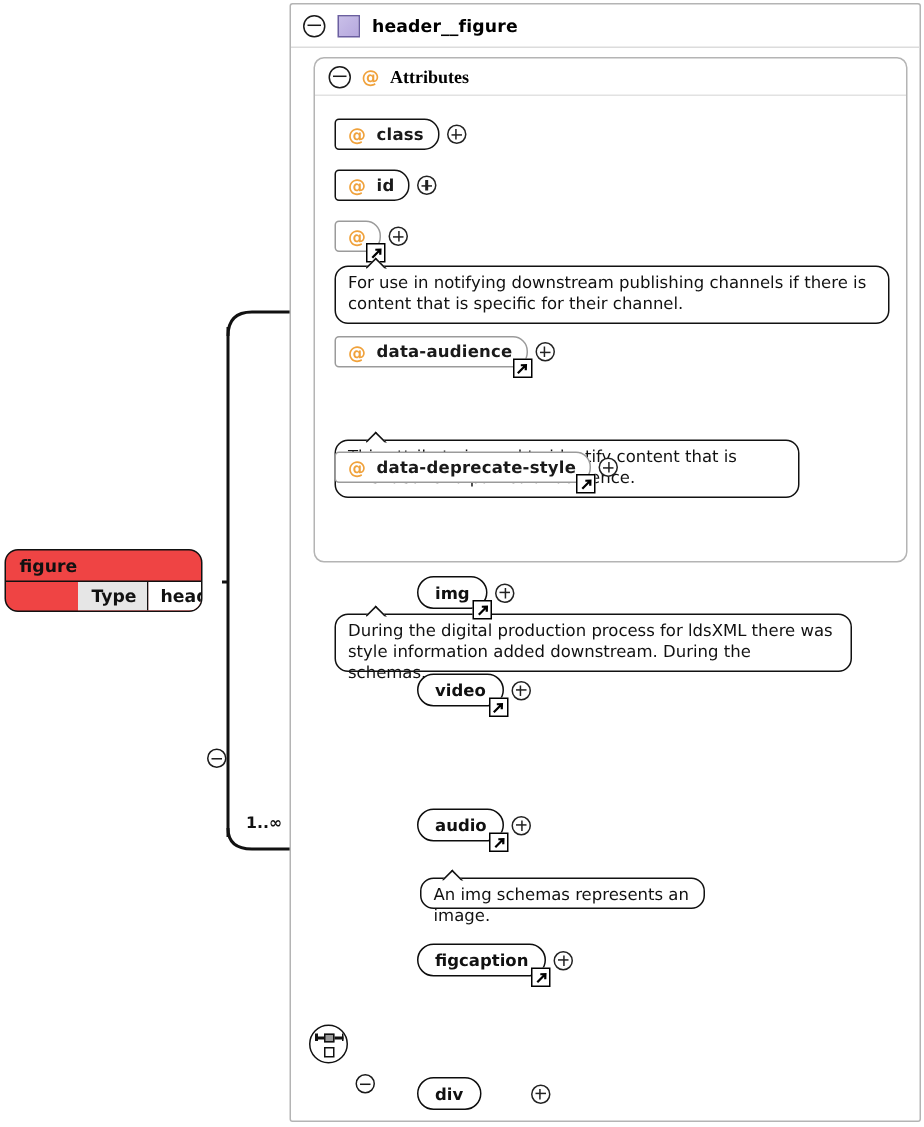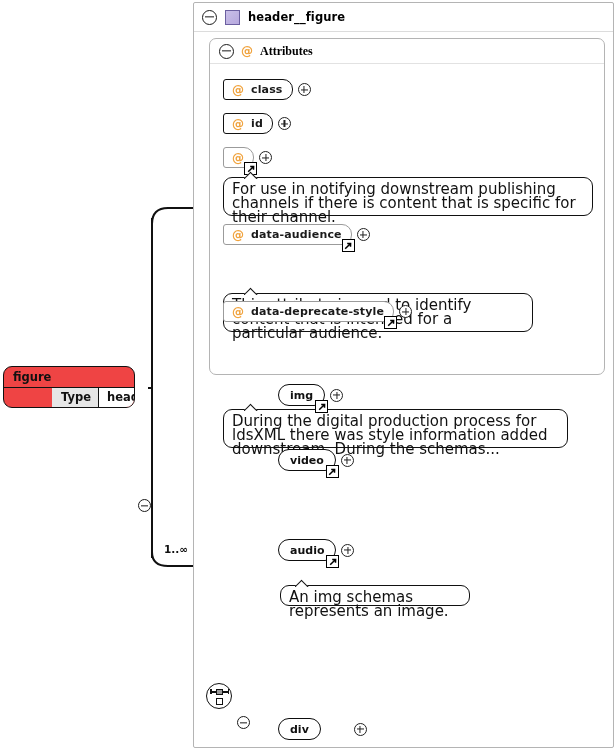--- a/index.html
+++ b/index.html
@@ -186,21 +186,21 @@
     transform: translateX(-50%);
   }
 
   
   .callout {
     position: relative;
     border: 1.3px solid #111;
     border-radius: 9px;
     background: #fff;
     padding: 4px 8px 5px 8px;
-    font-size: 15px;
+    font-size: 11px;
     line-height: 14.2px;
     color: #111;
     box-sizing: border-box;
   }
   .callout .tip {
     position: absolute;
     top: -7px;
     width: 14px;
     height: 8px;
     overflow: hidden;
@@ -469,20 +469,31 @@
       <span>audio</span>
       <span class="doc-marker">
         <svg width="8" height="8" viewBox="0 0 8 8">
             <path d="M1.2,6.8 L6.3,1.7 M3.2,1.5 L6.6,1.4 L6.5,4.8" stroke="#000" stroke-width="1.5" fill="none"></path>
           </svg>
       </span>
     </div>
     <div class="plus-circ"></div>
   </div>
 
+  <div class="node attr-row" style="left:278px; top:629px;">
+    <div class="epill">
+      <span>figcaption</span>
+      <span class="doc-marker">
+        <svg width="8" height="8" viewBox="0 0 8 8">
+            <path d="M1.2,6.8 L6.3,1.7 M3.2,1.5 L6.6,1.4 L6.5,4.8" stroke="#000" stroke-width="1.5" fill="none"></path>
+          </svg>
+      </span>
+    </div>
+    <div class="plus-circ"></div>
+  </div>
 
   <div class="node attr-row" style="left:278px; top:718px;gap:28px;">
     <div class="epill">
       <span>div</span>
     </div>
     <div class="plus-circ"></div>
   </div>
 
 </div>
 

